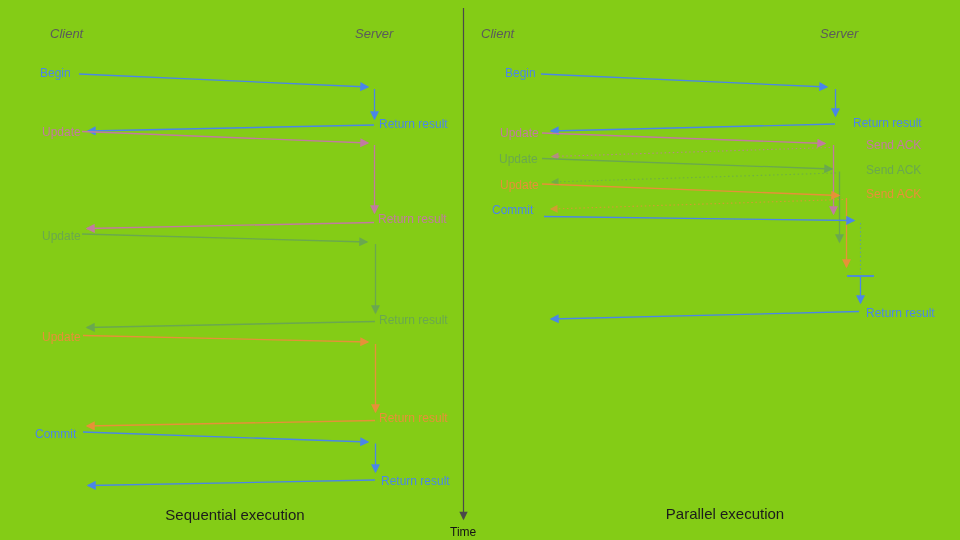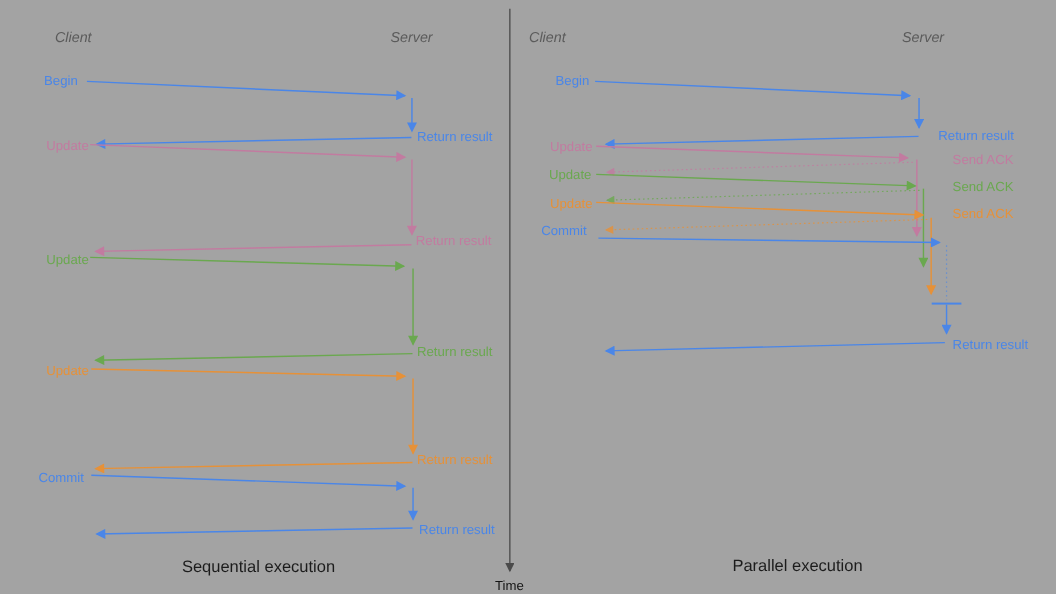--- a/index.html
+++ b/index.html
@@ -1,16 +1,16 @@
 <!DOCTYPE html>
 <html><head>
 <meta charset="utf-8">
 <style>
   html,body{margin:0;padding:0;background:#ffffff;}
-  .stage{position:relative;width:960px;height:540px;background:#a3a3a3;overflow:hidden;
+  .stage{position:relative;width:960px;height:540px;background:#84cc16;overflow:hidden;
          font-family:"Liberation Sans","DejaVu Sans",sans-serif;}
   svg text{font-family:"Liberation Sans","DejaVu Sans",sans-serif;}
   .hdr{font-size:13px;font-style:italic;fill:#5b5b5b;}
   .lbl{font-size:12px;}
   .cap{font-size:15px;fill:#1c1c1c;}
   .time{font-size:12px;fill:#141414;}
   .f-blue{fill:#4a86e8;} .f-pink{fill:#c27ba0;} .f-green{fill:#6aa84f;} .f-orange{fill:#e69138;}
   .s-blue{stroke:#4a86e8;} .s-pink{stroke:#c27ba0;} .s-green{stroke:#6aa84f;} .s-orange{stroke:#e69138;}
   .ln{fill:none;stroke-width:1.3;}
   .dot{fill:none;stroke-width:1.1;stroke-dasharray:1.5 2.6;opacity:.8;}

